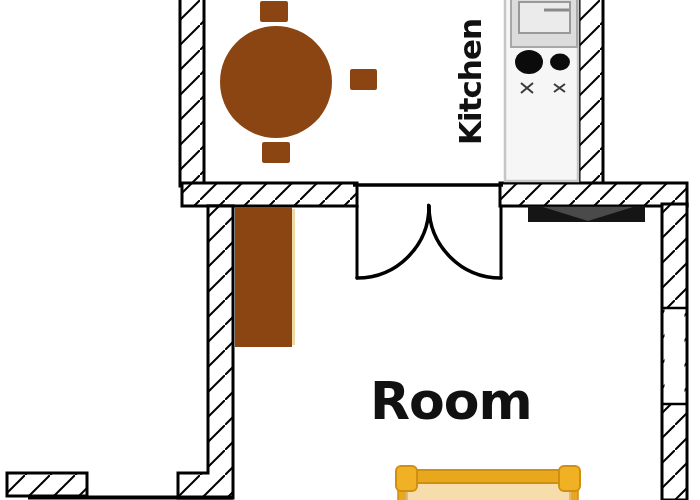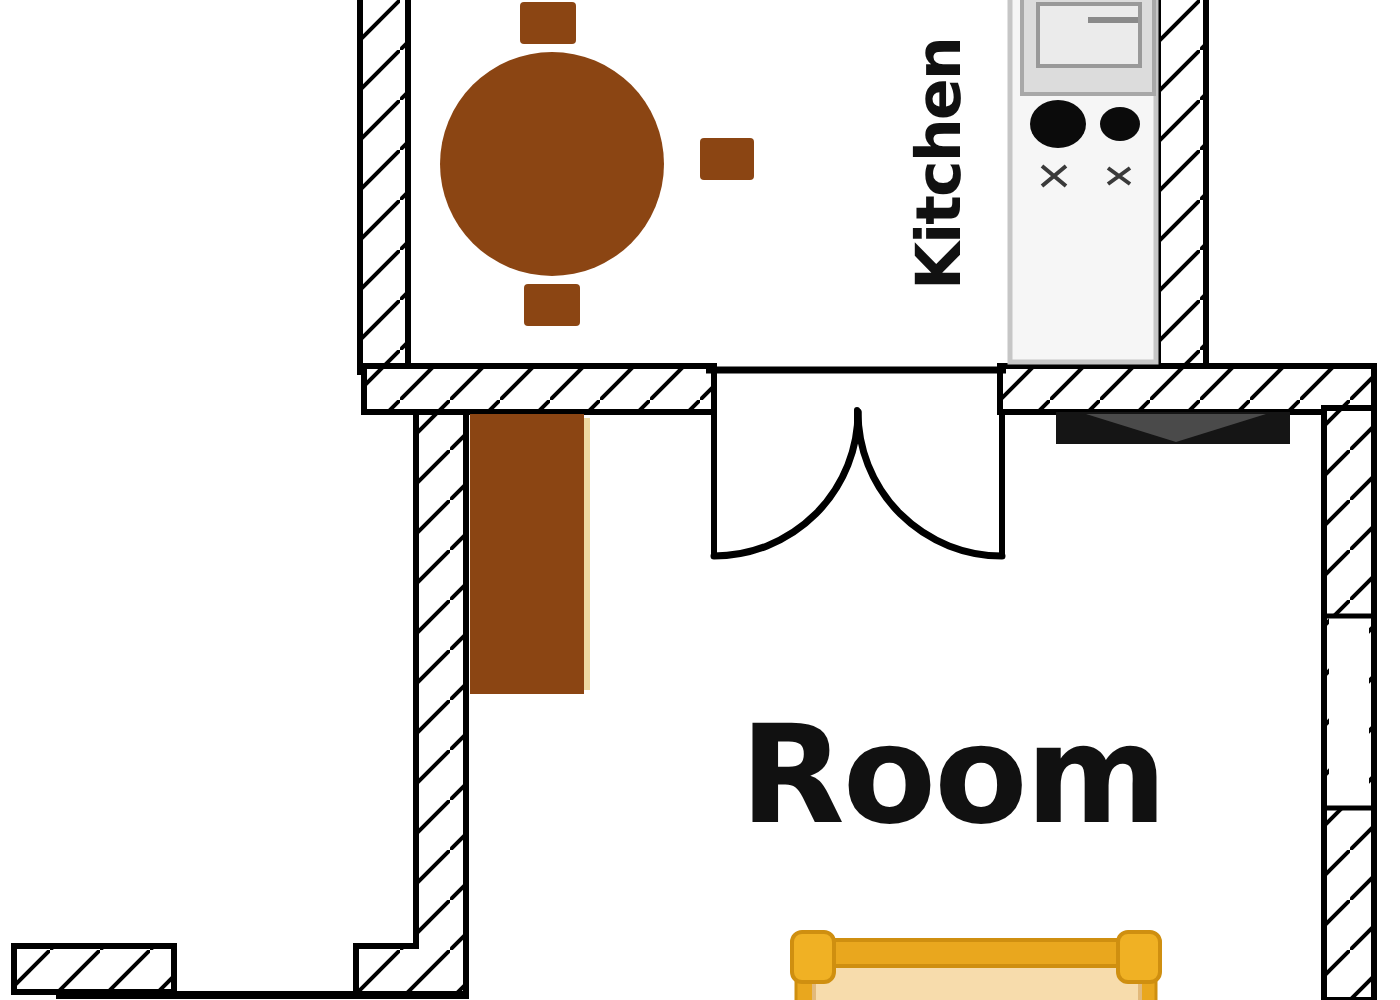--- a/index.html
+++ b/index.html
@@ -25,23 +25,23 @@
     line-height: 1;
     letter-spacing: -1px;
   }
   .label-kitchen {
     left: 395px; top: 62px;
     width: 160px; height: 40px;
     font-size: 31px;
     transform: rotate(-90deg);
   }
   .label-room {
-    left: 370px; top: 355px;
+    left: 370px; top: 375px;
     width: 145px;
-    font-size: 68px;
+    font-size: 52px;
   }
 </style>
 </head>
 <body>
 
 <div class="plan">
   <svg width="700" height="500" viewBox="0 0 700 500">
     <defs>
       <pattern id="hatch" patternUnits="userSpaceOnUse" width="25" height="25">
         <rect width="25" height="25" fill="#ffffff"></rect>

